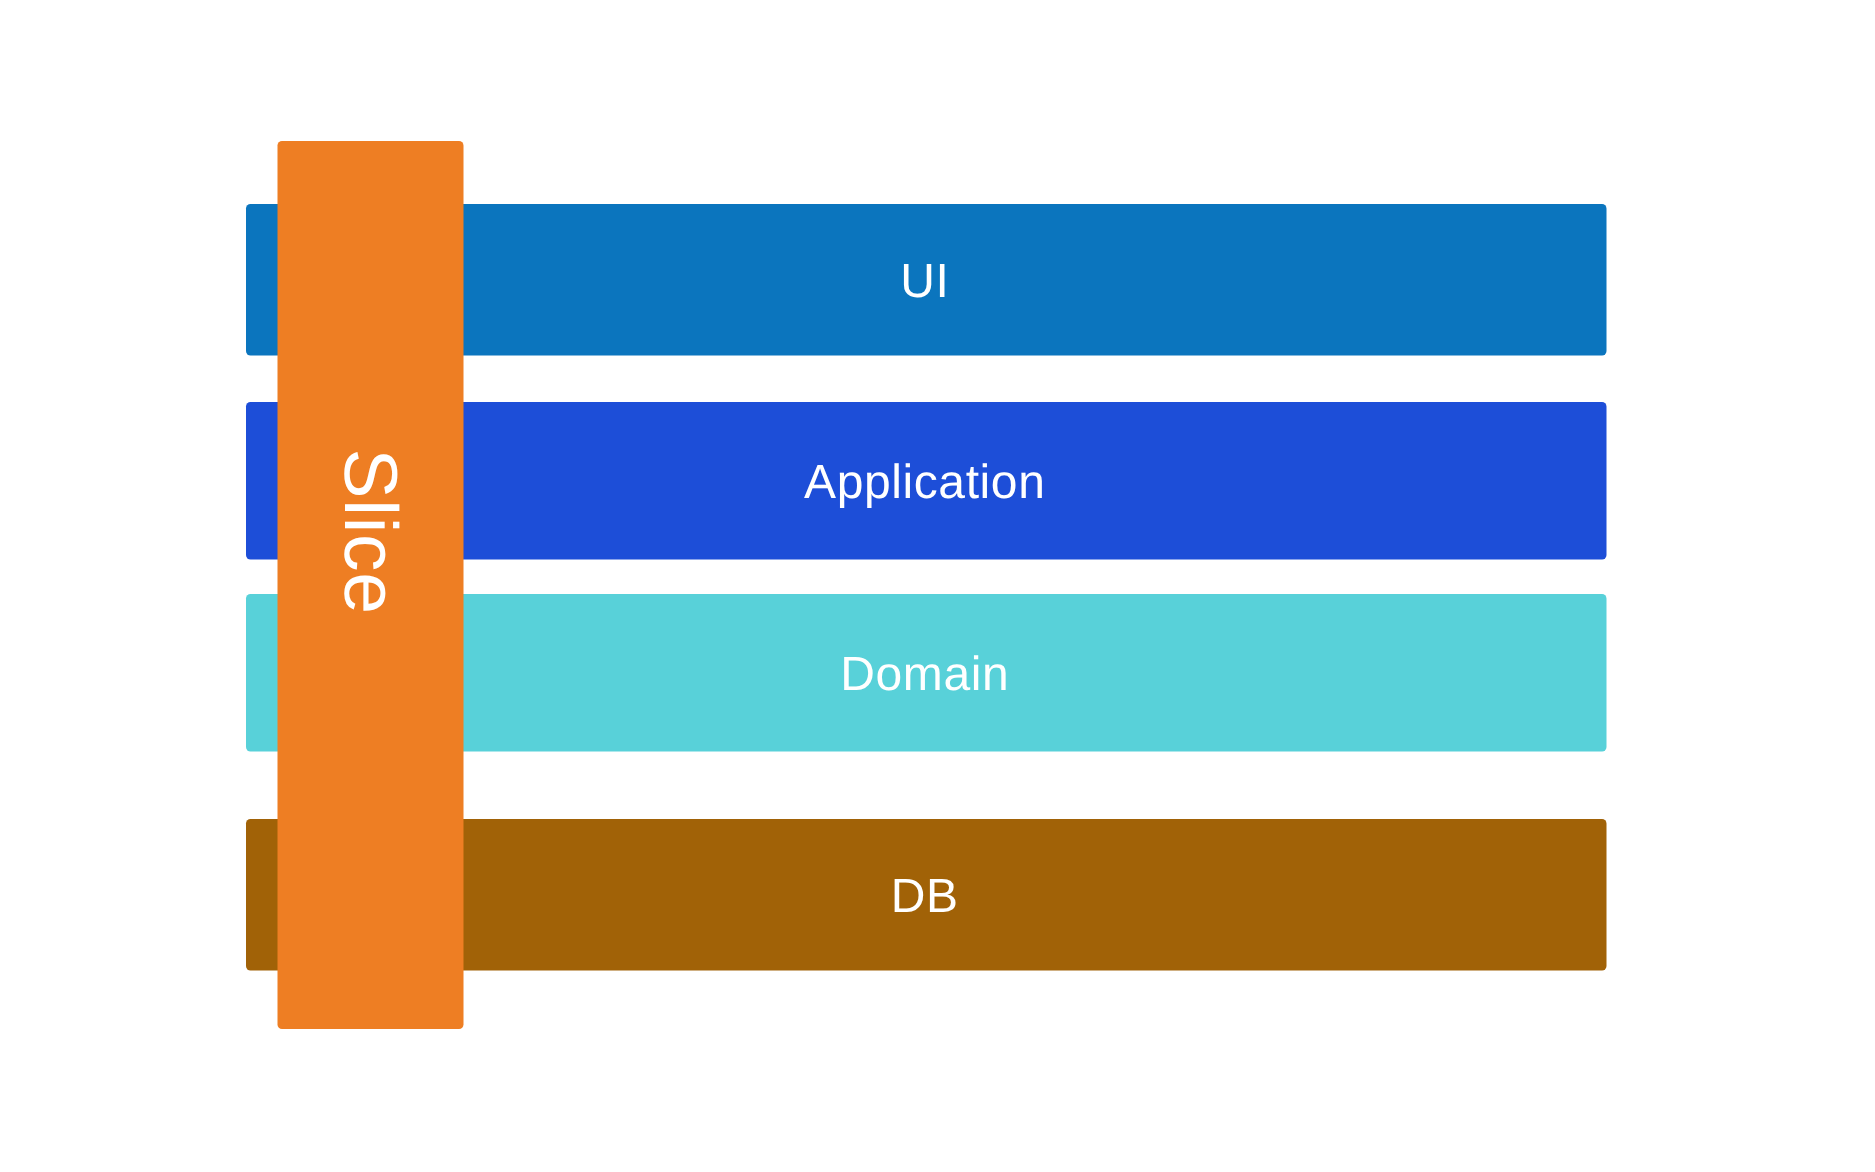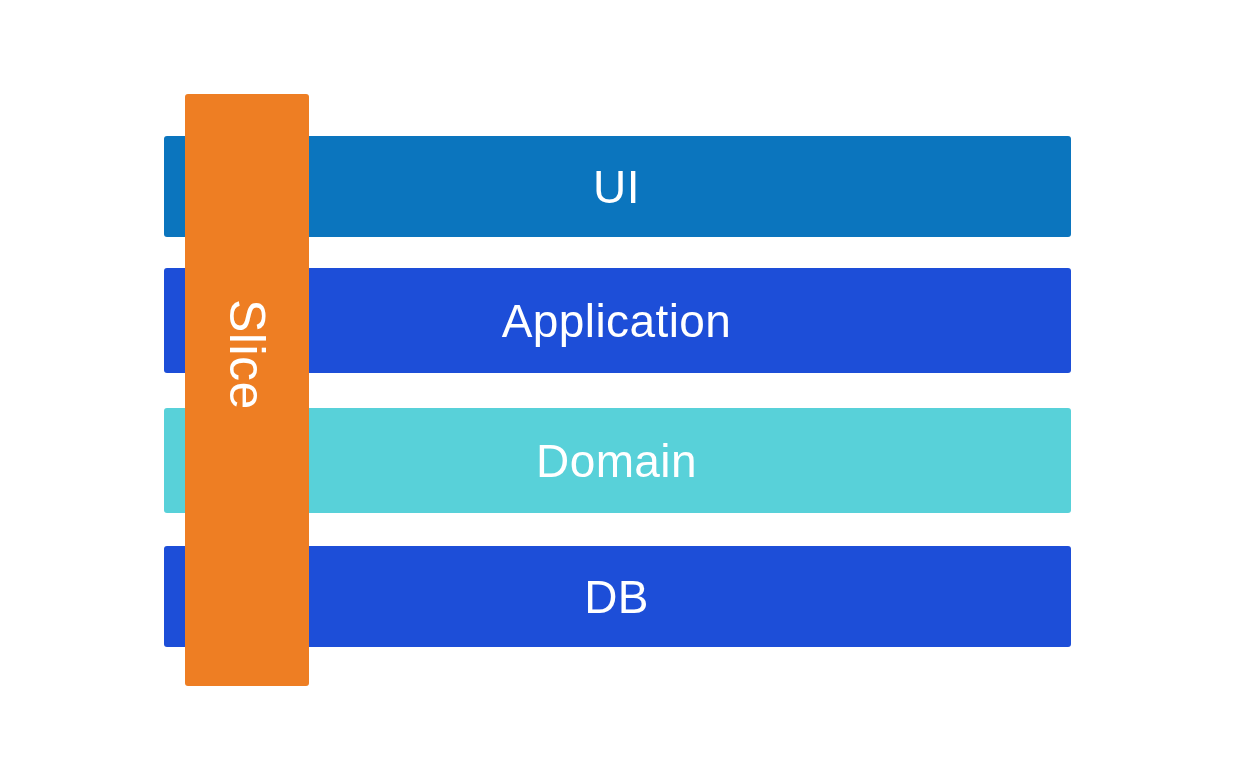--- a/index.html
+++ b/index.html
@@ -31,32 +31,32 @@
     box-sizing: border-box;
     display: flex;
     align-items: center;
     justify-content: center;
   }
 
   .layer-label {
     color: #ffffff;
     font-family: "Liberation Sans", sans-serif;
     font-weight: 400;
-    font-size: 46px;
+    font-size: 32px;
     line-height: 1;
     letter-spacing: 0.4px;
     white-space: nowrap;
     text-align: right;
     
     transform: translateX(-1px);
   }
 
   #layer-ui        { top: 136px; height: 101px; }
   #layer-application { top: 268px; height: 105px; }
-  #layer-domain    { top: 408px; height: 105px; }
+  #layer-domain    { top: 396px; height: 105px; }
   #layer-db        { top: 546px; height: 101px; }
 
   
   #slice-bar {
     position: absolute;
     left: 185px;
     top: 94px;
     width: 124px;
     height: 592px;
     border-radius: 3px;
@@ -99,21 +99,21 @@
   </div>
 
   <div class="layer-bar" id="layer-application" style="background: #1d4ed8;">
     <span class="layer-label" style="color: rgb(255, 255, 255);">Application</span>
   </div>
 
   <div class="layer-bar" id="layer-domain" style="background: rgb(88, 209, 217);">
     <span class="layer-label" style="color: rgb(255, 255, 255);">Domain</span>
   </div>
 
-  <div class="layer-bar" id="layer-db" style="background: #1d4ed8;">
+  <div class="layer-bar" id="layer-db" style="background: #a16207;">
     <span class="layer-label" style="color: rgb(255, 255, 255);">DB</span>
   </div>
 
   <div id="slice-bar" style="background: rgb(238, 126, 35);">
     <div id="slice-label-wrap">
       <span id="slice-label" style="color: rgb(255, 255, 255);">Slice</span>
     </div>
   </div>
 
 </div>

